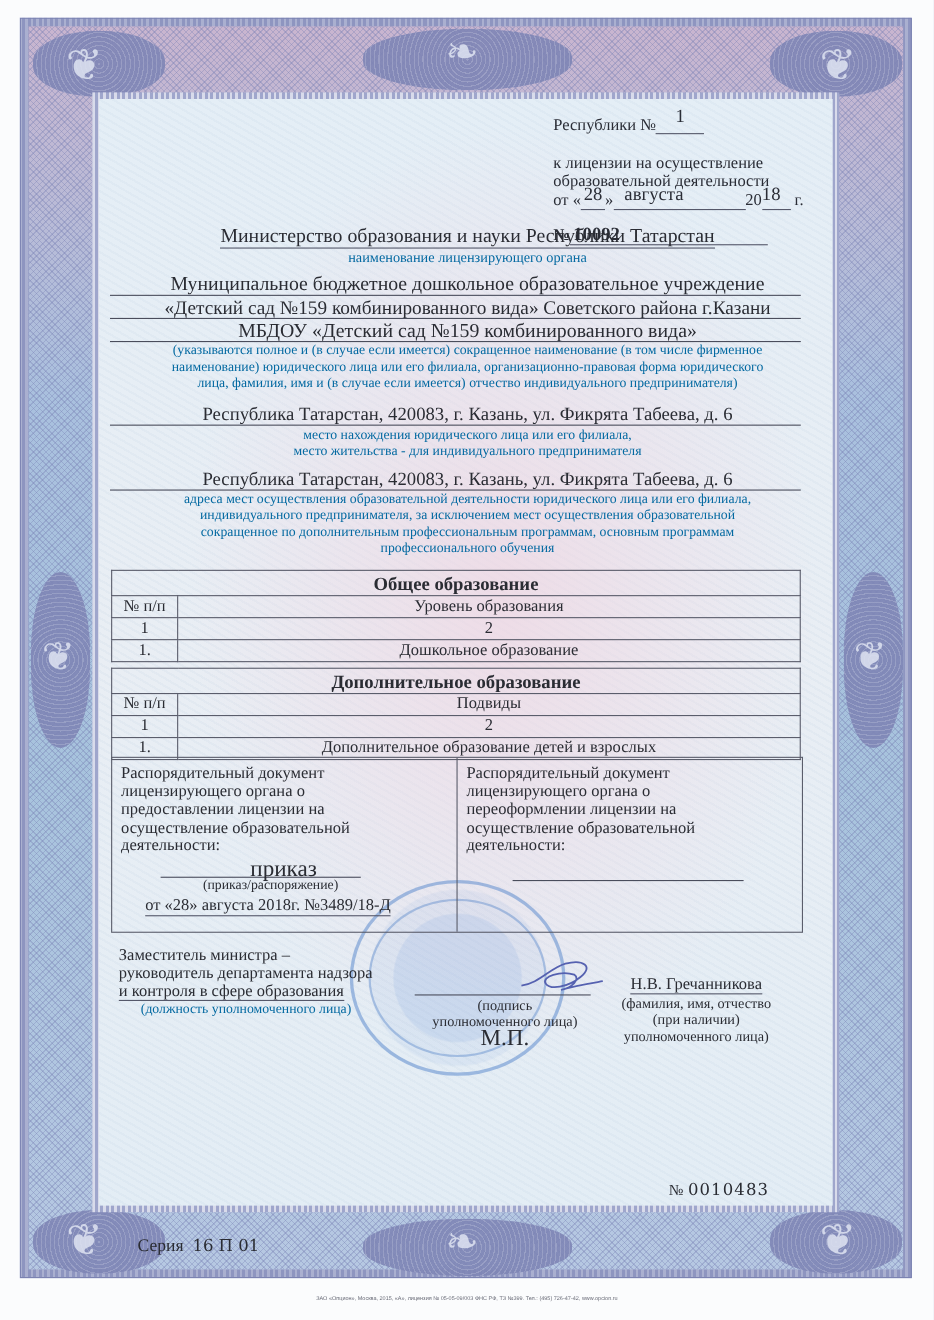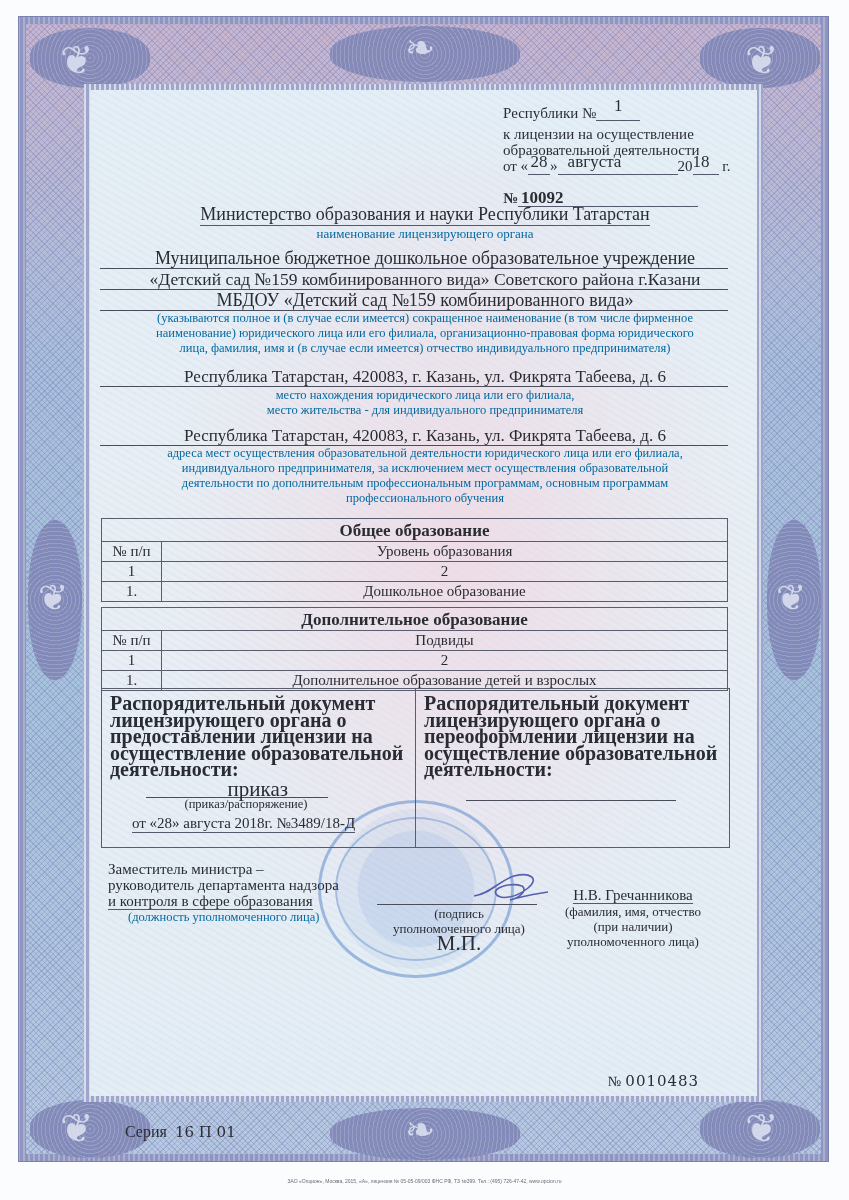--- a/index.html
+++ b/index.html
@@ -63,21 +63,21 @@
   
   table.lic { position:absolute; left:101px; width:627px; border-collapse:collapse; font-size:15px; }
   table.lic td { border:1px solid #5a5d6b; padding:0; height:19px; text-align:center; line-height:17px; }
   table.lic td.num { width:59px; }
   table.lic td.head { font-weight:bold; font-size:17px; height:22px; }
 
   .docbox { position:absolute; left:101px; top:688px; width:627px; height:158px; border:1px solid #5a5d6b; }
   .docbox .col { position:absolute; top:0; bottom:0; }
   .docbox .left { left:0; width:313px; border-right:1px solid #5a5d6b; }
   .docbox .right { left:314px; right:0; }
-  .docbox .ptext { position:absolute; left:8px; top:6px; font-size:20px; line-height:16.5px;font-weight:bold; }
+  .docbox .ptext { position:absolute; left:8px; top:6px; font-size:15px; line-height:16.5px; }
   .stamp {
     position:absolute; left:318px; top:800px; width:190px; height:172px; border-radius:50%;
     border:3px solid rgba(95,140,205,.55);
     background: radial-gradient(circle, rgba(120,160,220,.25) 0 45%, rgba(120,160,220,.1) 46% 62%, transparent 63%);
   }
   .stamp::after { content:""; position:absolute; inset:14px; border-radius:50%; border:2px solid rgba(95,140,205,.45); }
   .signature {
     position:absolute; left:470px; top:870px; width:80px; height:36px;
   }
   .sig-block { font-size:15px; line-height:16px; }
@@ -108,21 +108,21 @@
 <span class="swirl" style="left:38px; top:580px; font-size:36px;">❦</span>
 <span class="swirl" style="left:776px; top:580px; font-size:36px;">❦</span>
 
 <div class="frame-inner-dots"></div>
 <div class="paper"></div>
 
 <div class="abs appendix">
   <div class="line" style="height:18px;">
     <span>Республики №</span><span class="uline" style="width:44px; text-align:center; position:relative; top:-1px;"><span class="hand" style="position:relative; top:-6px;">1</span></span>
   </div>
-  <div class="line" style="margin-top:3px;">к лицензии на осуществление</div>
+  <div class="line" style="margin-top:18px;">к лицензии на осуществление</div>
   <div class="line">образовательной деятельности</div>
   <div class="line" style="height:16px;">
     <span>от «</span><span class="uline" style="width:22px; text-align:center;"><span class="hand" style="position:relative; top:-4px;">28</span></span><span>»</span><span class="uline" style="width:118px; padding-left:2px;"><span class="hand" style="position:relative; top:-4px; left:8px;">августа</span></span><span>20</span><span class="uline" style="width:26px;"><span class="hand" style="position:relative; top:-4px;">18</span></span>
     <span>г.</span>
   </div>
   <div class="line" style="margin-top:16px;font-weight:bold;">
     <span>№</span><span class="uline" style="width:180px;"><span class="hand" style="margin-left:3px;">10092</span></span>
   </div>
 </div>
 
@@ -148,21 +148,21 @@
 <div class="abs center hint" style="left:100px; width:650px; top:388px;">
   <div>место нахождения юридического лица или его филиала,</div>
   <div>место жительства - для индивидуального предпринимателя</div>
 </div>
 
 <div class="abs title-line center" style="top:426px; font-size:17px;">Республика Татарстан, 420083, г. Казань, ул. Фикрята Табеева, д. 6</div>
 <div class="rule" style="top:445px;"></div>
 <div class="abs center hint" style="left:100px; width:650px; top:446px;">
   <div>адреса мест осуществления образовательной деятельности юридического лица или его филиала,</div>
   <div>индивидуального предпринимателя, за исключением мест осуществления образовательной</div>
-  <div>деятельности по дополнительным профессиональным программам, основным программам</div>
+  <div>сокращенное по дополнительным профессиональным программам, основным программам</div>
   <div>профессионального обучения</div>
 </div>
 
 <table class="lic" style="top:518px;">
   <tbody>
       <tr>
         <td colspan="2" class="head">Общее образование</td>
       </tr>
   <tr>
     <td class="num">№ п/п</td>

